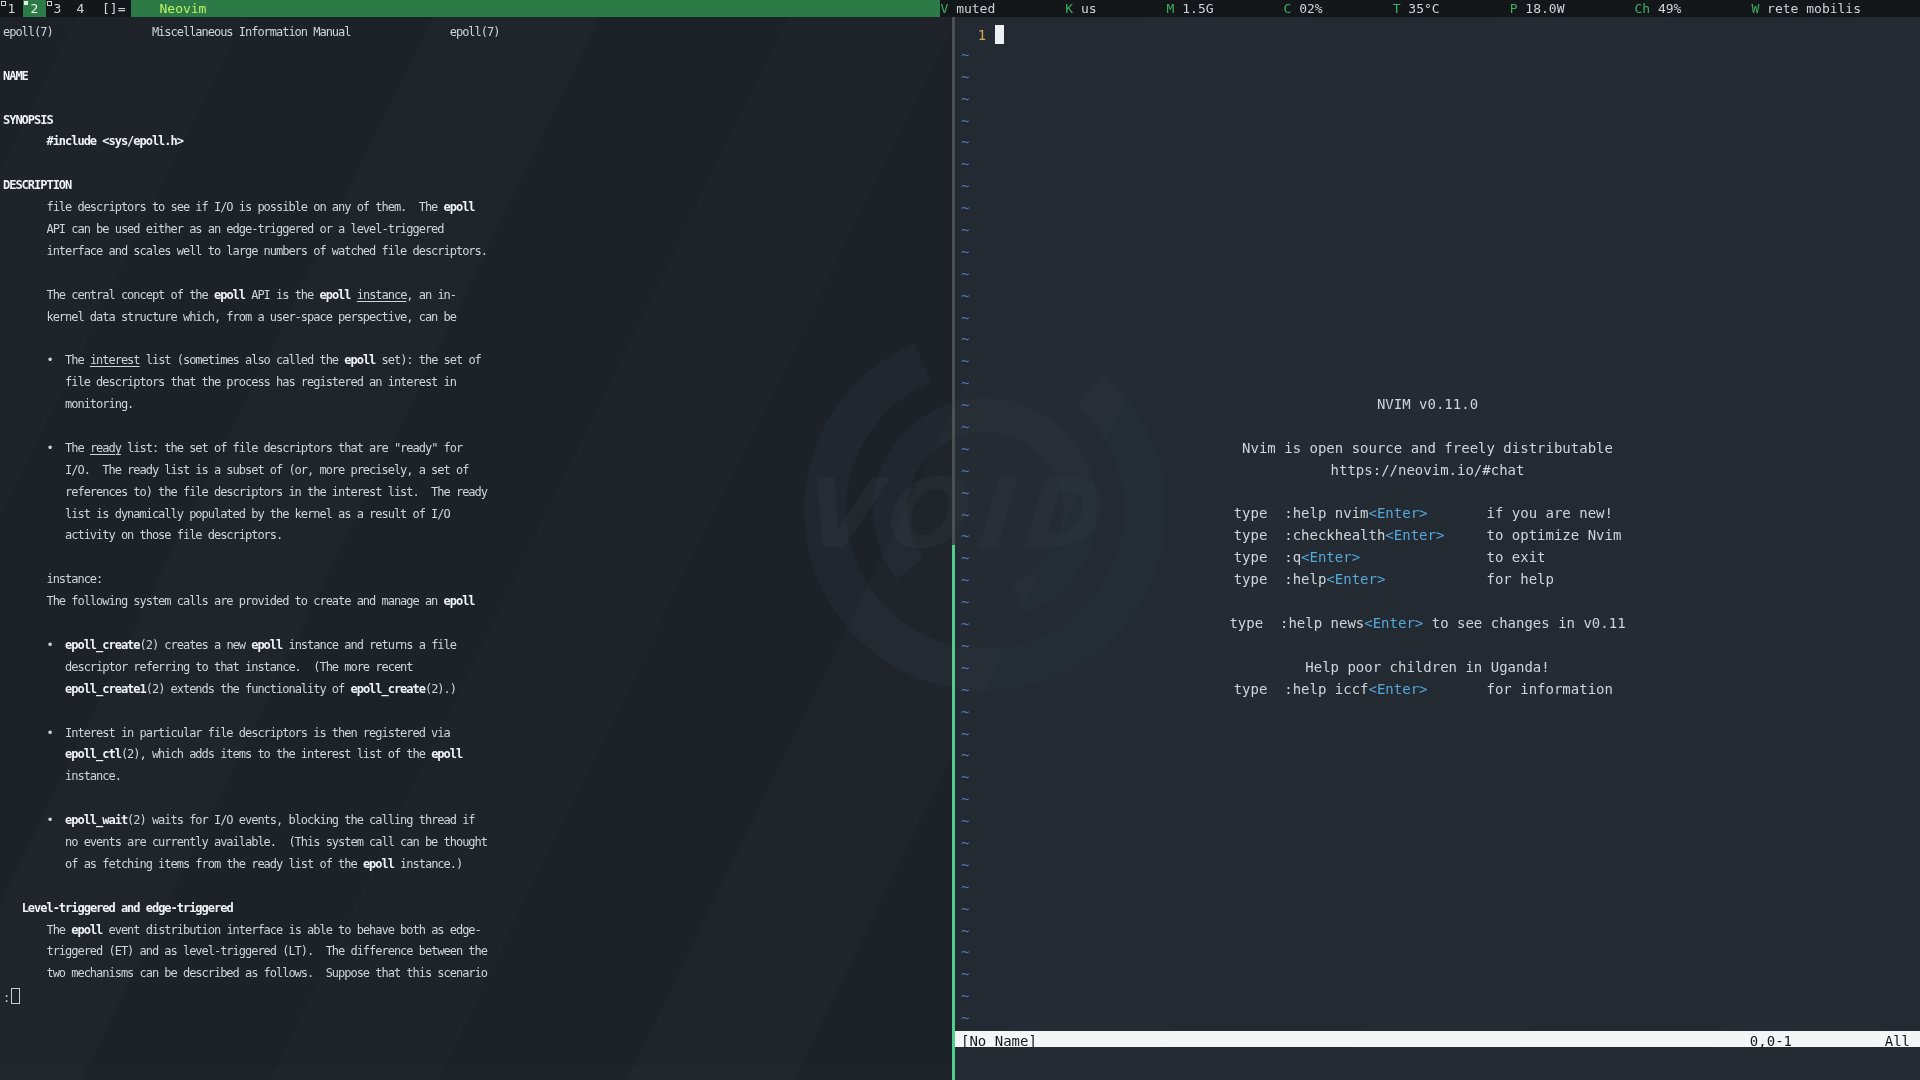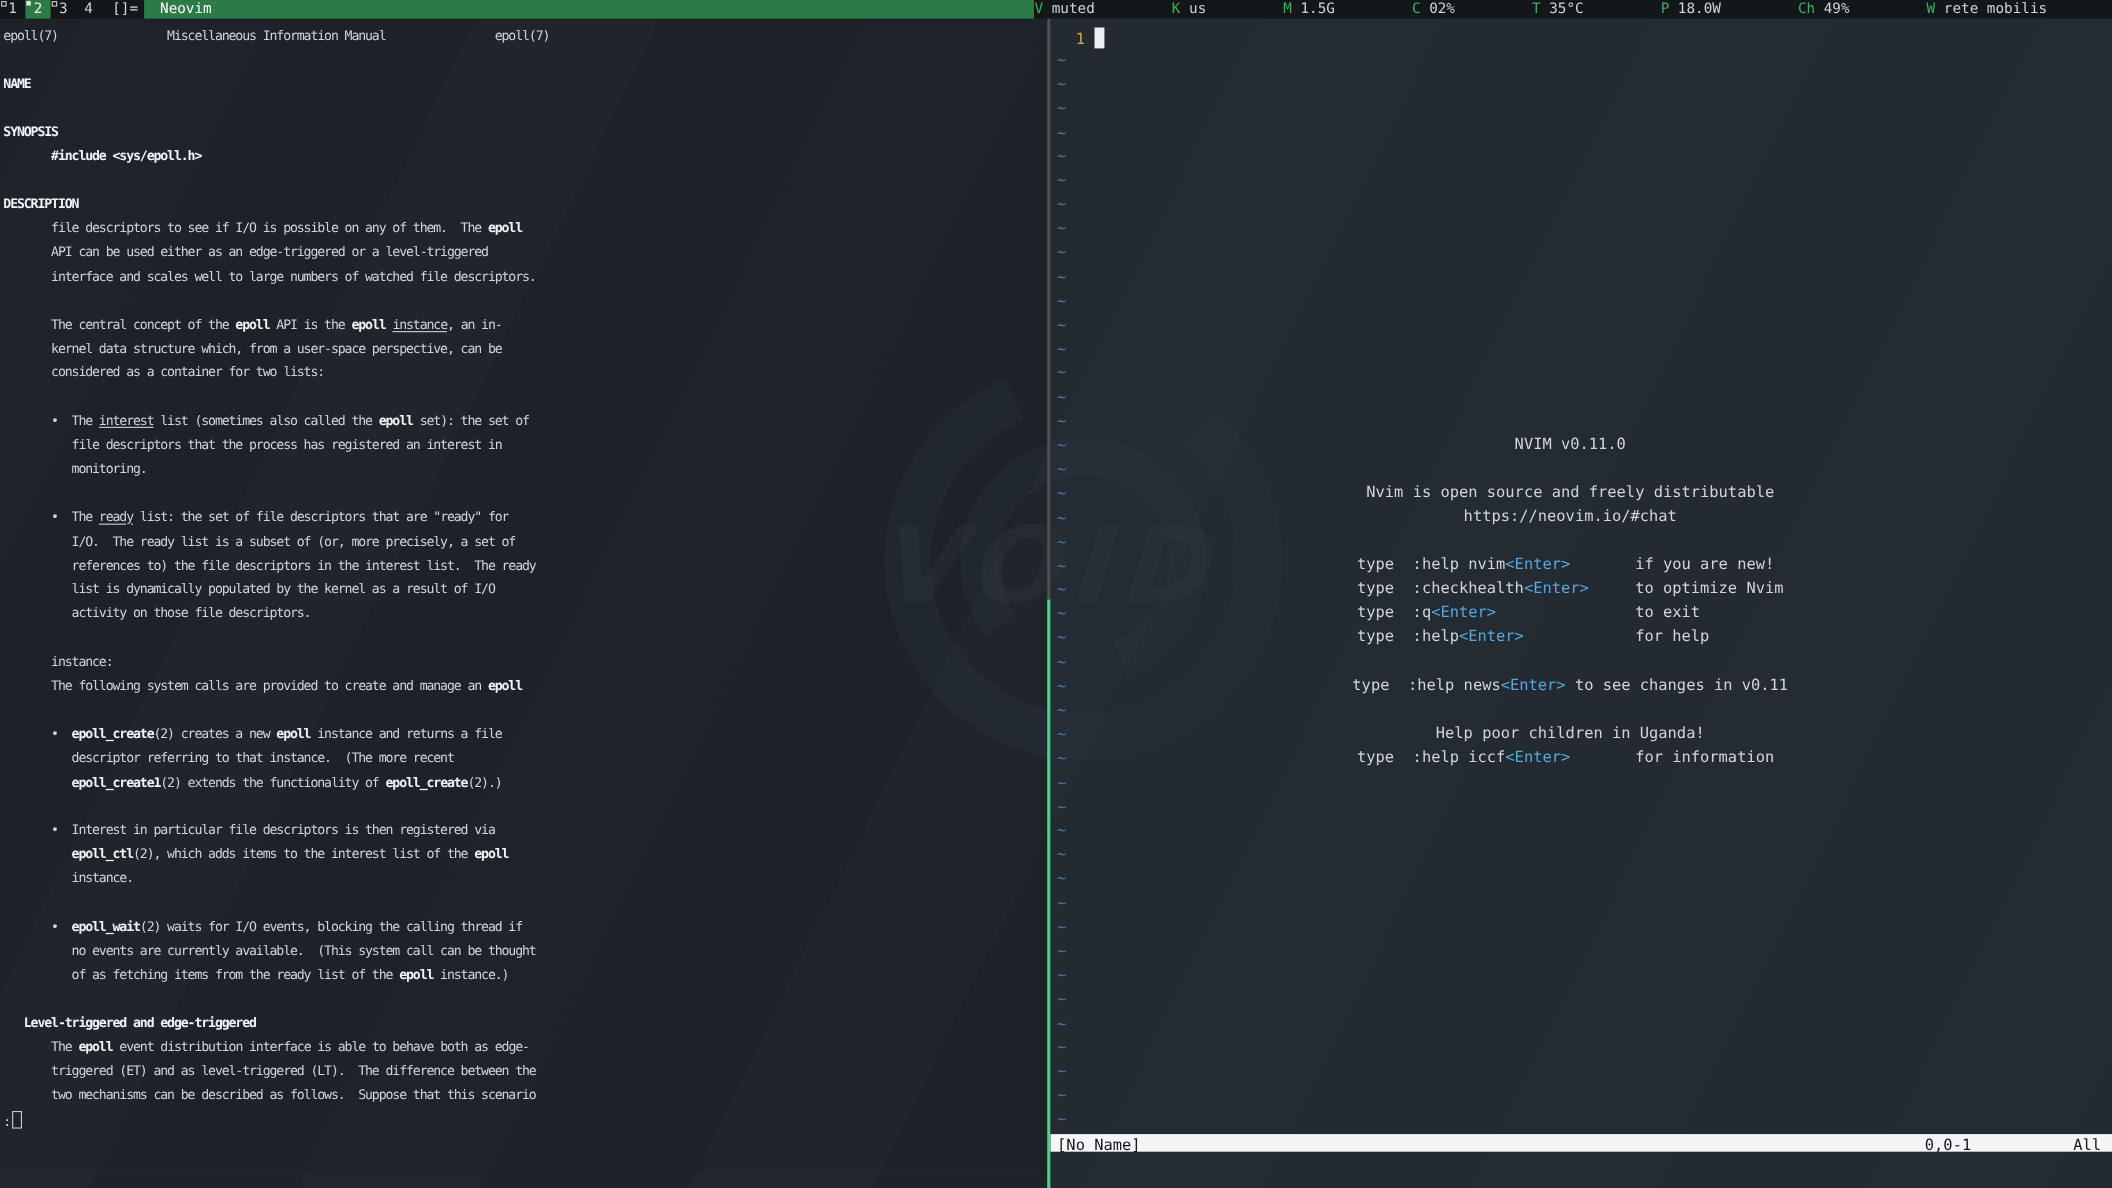--- a/index.html
+++ b/index.html
@@ -24,21 +24,21 @@
   .topbar{position:absolute;left:0;top:0;width:1920px;height:17px;
     background:var(--bar-bg,#141719);color:var(--text,#ced4d9);
     font-size:13px;line-height:17px;display:flex;align-items:stretch;}
   .tag{position:relative;width:23px;text-align:center;flex:0 0 auto;}
   .tag.selected{background:var(--accent-green,#2c7a45);color:#eef3f0;}
   .sq{position:absolute;left:1px;top:1px;width:4px;height:4px;}
   .sq.filled{background:#e8ebed;}
   .sq.hollow{border:1px solid #cfd3d6;width:3px;height:3px;}
   .layout-symbol{flex:0 0 auto;padding:0 6px;margin-left:4px;}
   .bar-title{flex:0 0 auto;width:809px;background:var(--accent-green,#2c7a45);
-    color:#ffffff;padding-left:14px;box-sizing:border-box;}
+    color:#bef264;padding-left:28px;box-sizing:border-box;}
   .bar-status{flex:1;display:flex;justify-content:flex-end;gap:70px;padding-right:8px;}
   .status-item{white-space:pre;}
   .status-item .key{color:var(--status-key-green,#3fae63);}
   
   .man-window{position:absolute;left:0;top:17px;width:952px;height:1049px;
     background:rgba(27,33,39,0.30);box-sizing:border-box;
     padding:8px 0 0 3px;color:var(--text,#ced4d9);}
   .ml{height:21.9px;white-space:pre;font-size:12px;letter-spacing:-1.02px;overflow:hidden;}
   .ml b{font-weight:bold;color:var(--bold-text,#f0f3f6);}
   .ml u{text-underline-offset:2px;}
@@ -110,21 +110,20 @@
       <div class="ml"><b>SYNOPSIS</b></div>
       <div class="ml">       <b>#include &lt;sys/epoll.h&gt;</b></div>
       <div class="ml">&nbsp;</div>
       <div class="ml"><b>DESCRIPTION</b></div>
       <div class="ml">       file descriptors to see if I/O is possible on any of them.  The <b>epoll</b></div>
       <div class="ml">       API can be used either as an edge-triggered or a level-triggered</div>
       <div class="ml">       interface and scales well to large numbers of watched file descriptors.</div>
       <div class="ml">&nbsp;</div>
       <div class="ml">       The central concept of the <b>epoll</b> API is the <b>epoll</b> <u>instance</u>, an in-</div>
       <div class="ml">       kernel data structure which, from a user-space perspective, can be</div>
-      <div class="ml">       considered as a container for two lists:</div>
       <div class="ml">&nbsp;</div>
       <div class="ml">       •  The <u>interest</u> list (sometimes also called the <b>epoll</b> set): the set of</div>
       <div class="ml">          file descriptors that the process has registered an interest in</div>
       <div class="ml">          monitoring.</div>
       <div class="ml">&nbsp;</div>
       <div class="ml">       •  The <u>ready</u> list: the set of file descriptors that are "ready" for</div>
       <div class="ml">          I/O.  The ready list is a subset of (or, more precisely, a set of</div>
       <div class="ml">          references to) the file descriptors in the interest list.  The ready</div>
       <div class="ml">          list is dynamically populated by the kernel as a result of I/O</div>
       <div class="ml">          activity on those file descriptors.</div>

